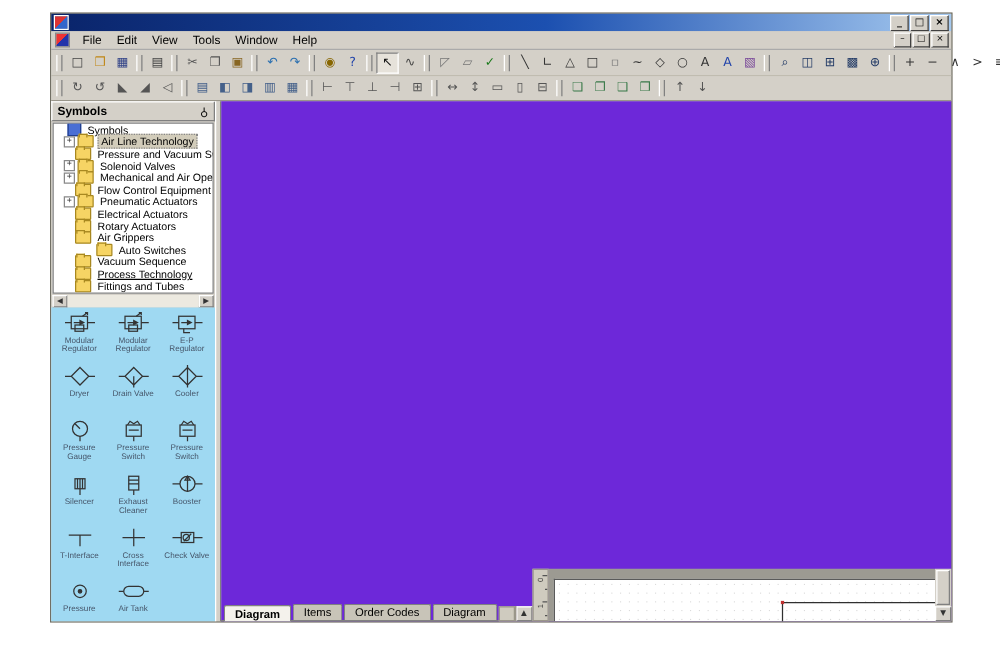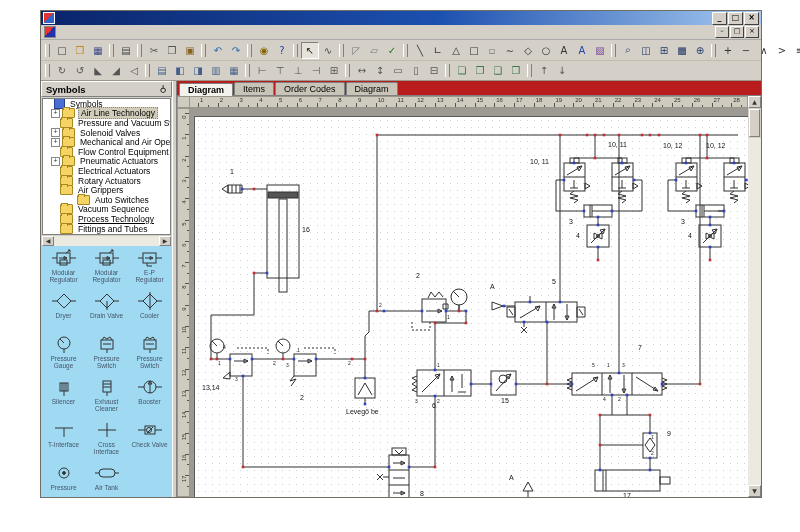--- a/index.html
+++ b/index.html
@@ -54,21 +54,21 @@
     font-size:6px;line-height:8px;text-align:center;font-family:"DejaVu Sans",sans-serif;color:#333;}
   .strack{flex:1;background:#ece9e0;}
   
   .palette{flex:1;background:#9fd9f2;overflow:hidden;display:grid;grid-template-columns:1fr 1fr 1fr;
     align-content:start;padding:3px 1px;}
   .pcell{height:43px;display:flex;flex-direction:column;align-items:center;justify-content:flex-start;}
   .pcell svg{flex:0 0 auto;}
   .plabel{font-size:6.5px;line-height:7px;color:#46566a;text-align:center;margin-top:1px;width:40px;}
   .splitter{width:3px;background:#d4d0c8;border-left:1px solid #fff;border-right:1px solid #808080;}
   
-  .main{flex:1;display:flex;flex-direction:column;min-width:0;background:#b91c1c;}
+  .main{flex:1;display:flex;flex-direction:row;min-width:0;background:#6d28d9;align-items:flex-end;}
   .tabsrow{height:14px;display:flex;align-items:flex-end;padding-left:2px;border-bottom:1px solid #808080;}
   .tab{font-size:9px;padding:1px 8px 1px 8px;border:1px solid #808080;border-bottom:none;background:#c8c4b8;
     border-radius:2px 2px 0 0;margin-right:1px;}
   .tab.active{background:#f4f2ec;font-weight:bold;position:relative;top:1px;}
   .rulerrow{height:12px;display:flex;}
   .rcorner{width:13px;background:#cfcbbf;border:1px solid #9a968a;box-sizing:border-box;}
   .hruler{flex:1;position:relative;background:#cfcbbf;border:1px solid #9a968a;border-left:none;box-sizing:border-box;overflow:hidden;}
   .hnum{position:absolute;top:0;font-size:6px;color:#333;}
   .htick{position:absolute;bottom:0;width:1px;height:4px;background:#555;}
   .htick.minor{height:2px;}
@@ -97,20 +97,28 @@
       <span class="appicon"></span>
       <span class="titlebtns" id="titlebtns">
           <span class="wbtn">_</span>
           <span class="wbtn">□</span>
           <span class="wbtn">×</span>
         </span>
     </div>
 
     <div class="menubar">
       <span class="mdiicon"></span>
+      <span id="menuitems" style="display:flex">
+          <span class="menu-item">File</span>
+          <span class="menu-item">Edit</span>
+          <span class="menu-item">View</span>
+          <span class="menu-item">Tools</span>
+          <span class="menu-item">Window</span>
+          <span class="menu-item">Help</span>
+        </span>
       <span class="mdibtns" id="mdibtns">
           <span class="mdibtn">–</span>
           <span class="mdibtn">□</span>
           <span class="mdibtn">×</span>
         </span>
     </div>
 
     <div class="tb tb1" id="toolbar1">
         <span class="grip"></span>
         <span class="tbtn" style="color: rgb(68, 68, 68);">□</span>

